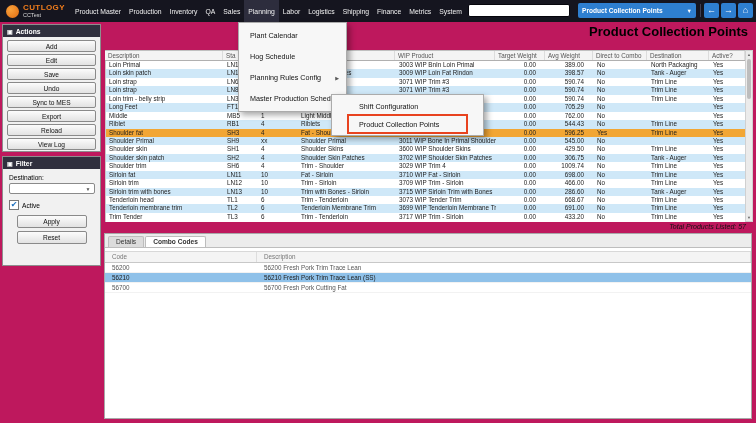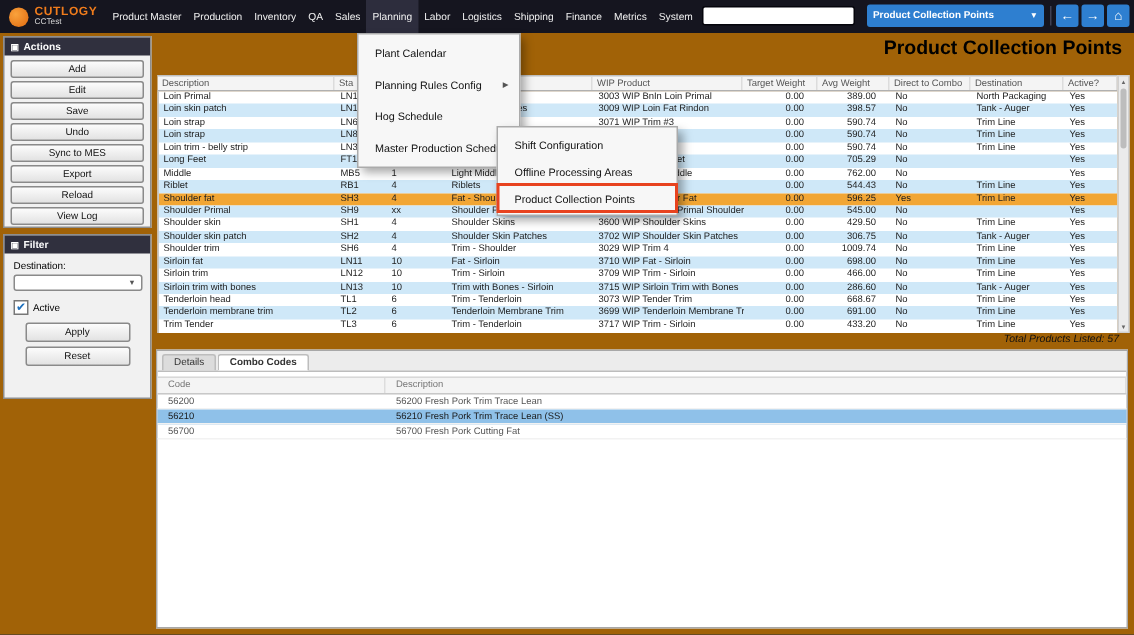--- a/index.html
+++ b/index.html
@@ -1,16 +1,16 @@
 <!DOCTYPE html>
 <html style="--accent-orange: #f07c1c; --accent-blue: #2e7fd0; --topbar-bg: #15151f; --panel-header-bg: #30303e; --row-alt: #cfe8f8; --row-highlight: #f2a634; --combo-selected: #8fc1e9; --menu-highlight-border: #e8431f;"><head>
 <meta charset="utf-8">
 <style>
   html,body{margin:0;padding:0;background:#3a3a3a;}
-  .screen{width:756px;height:423px;position:relative;background:#a16207;font-family:"Liberation Sans",sans-serif;overflow:hidden;}
+  .screen{width:756px;height:423px;position:relative;background:#be185d;font-family:"Liberation Sans",sans-serif;overflow:hidden;}
 
   
   .topbar{position:absolute;left:0;top:0;width:756px;height:22px;background:var(--topbar-bg,#15151f);display:flex;align-items:center;z-index:30;}
   .logo-block{display:flex;align-items:center;}
   .logo-icon{width:13px;height:13px;border-radius:50%;background:radial-gradient(circle at 35% 35%,#f9a23c,#e06a10);margin:0 4px 0 6px;}
   .logo-name{color:var(--accent-orange,#f07c1c);font-size:8px;font-weight:bold;letter-spacing:.4px;line-height:8px;}
   .logo-sub{color:#d8d8d8;font-size:5.5px;line-height:6px;}
   .menubar{display:flex;align-items:center;height:100%;margin-left:6px;}
   .menu-item{color:#f0f0f0;font-size:6.8px;padding:0 4px;height:100%;display:flex;align-items:center;white-space:nowrap;}
   .menu-item.open{background:#2d2d3d;}
@@ -64,21 +64,21 @@
   .combo-row{height:9px;border-bottom:1px solid #f2f2f2;}
   .combo-row.selected{background:var(--combo-selected,#8fc1e9);}
   .combo-cell{font-size:6.3px;color:#555;line-height:9px;padding-left:7px;white-space:nowrap;overflow:hidden;}
   .combo-row.selected .combo-cell{color:#1a1a1a;}
 
   
   .menu-popup{position:absolute;left:238px;top:22px;width:107px;background:#f7f7f7;border:1px solid #ababab;box-shadow:3px 3px 6px rgba(0,0,0,.35);padding:2px 0;z-index:40;}
   .popup-item{height:21px;display:flex;align-items:center;justify-content:space-between;padding:0 7px 0 11px;font-size:7.2px;color:#111;}
   .popup-label{white-space:nowrap;text-align:center;}
   .popup-arrow{font-size:5px;color:#555;}
-  .submenu-popup{position:absolute;left:331px;top:84px;width:119px;background:#f7f7f7;border:1px solid #ababab;box-shadow:3px 3px 6px rgba(0,0,0,.35);padding:2px 0;z-index:41;}
+  .submenu-popup{position:absolute;left:331px;top:94px;width:119px;background:#f7f7f7;border:1px solid #ababab;box-shadow:3px 3px 6px rgba(0,0,0,.35);padding:2px 16px;z-index:41;}
   .subitem{height:18px;display:flex;align-items:center;padding:0 7px 0 11px;font-size:7.2px;color:#111;white-space:nowrap;}
   .subitem.highlighted{outline:2px solid var(--menu-highlight-border,#e8431f);outline-offset:-1px;}
 </style>
 </head>
 <body>
 
 <div class="screen">
 
   <header class="topbar">
     <div class="logo-block">
@@ -420,29 +420,28 @@
           <div class="combo-cell">56700 Fresh Pork Cutting Fat</div>
         </div>
       </div>
   </section>
 
   <div class="menu-popup">
       <div class="popup-item">
         <div class="popup-label">Plant Calendar</div>
       </div>
       <div class="popup-item">
+        <div class="popup-label">Hog Schedule</div>
+      </div>
+      <div class="popup-item">
         <div class="popup-label">Planning Rules Config</div>
         <div class="popup-arrow">▶</div>
       </div>
       <div class="popup-item">
-        <div class="popup-label">Hog Schedule</div>
-      </div>
-      <div class="popup-item">
         <div class="popup-label">Master Production Schedule</div>
       </div>
     </div>
   <div class="submenu-popup">
       <div class="subitem">Shift Configuration</div>
-      <div class="subitem">Offline Processing Areas</div>
       <div class="subitem highlighted">Product Collection Points</div>
     </div>
 
 </div>
 
 </body></html>

